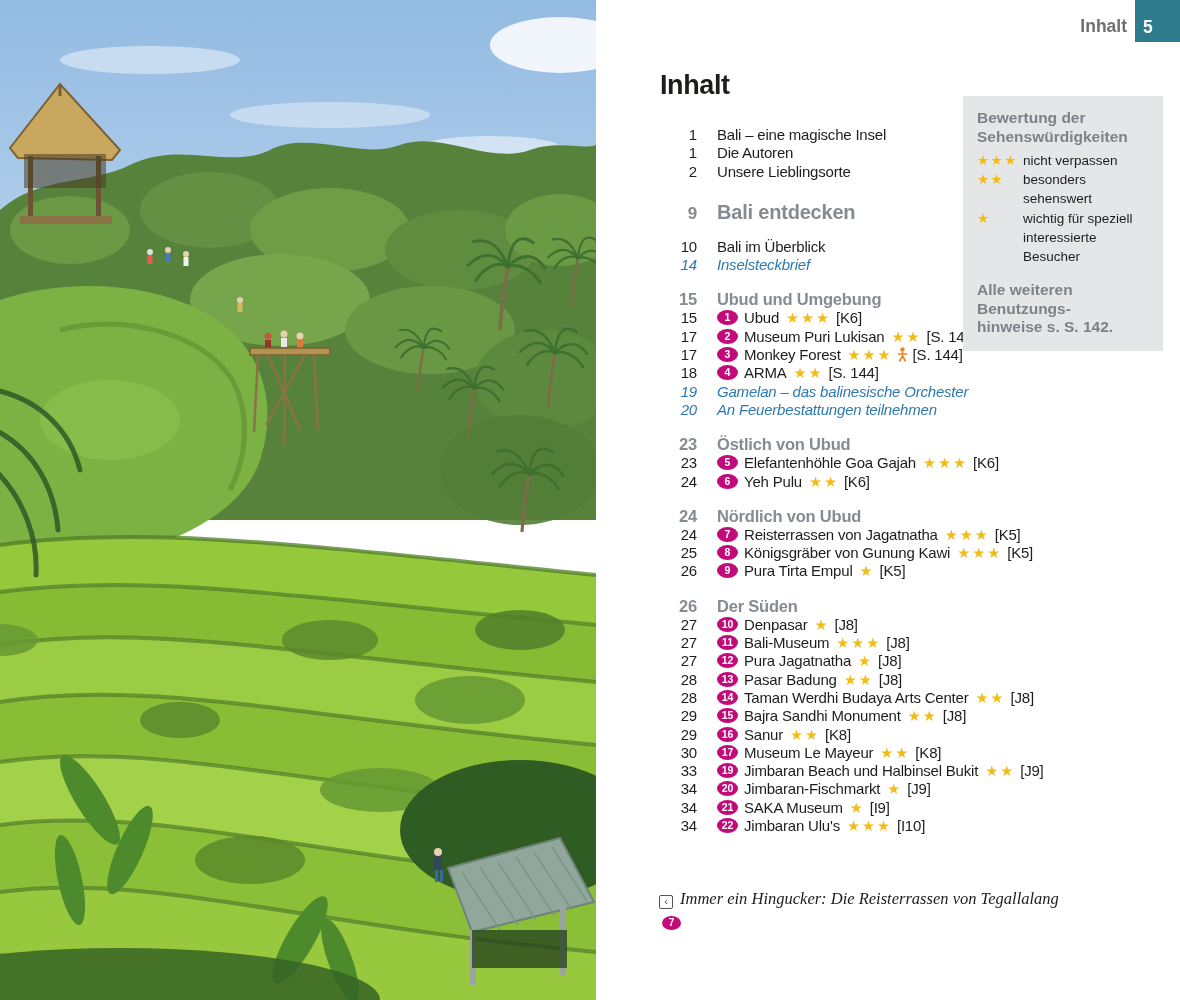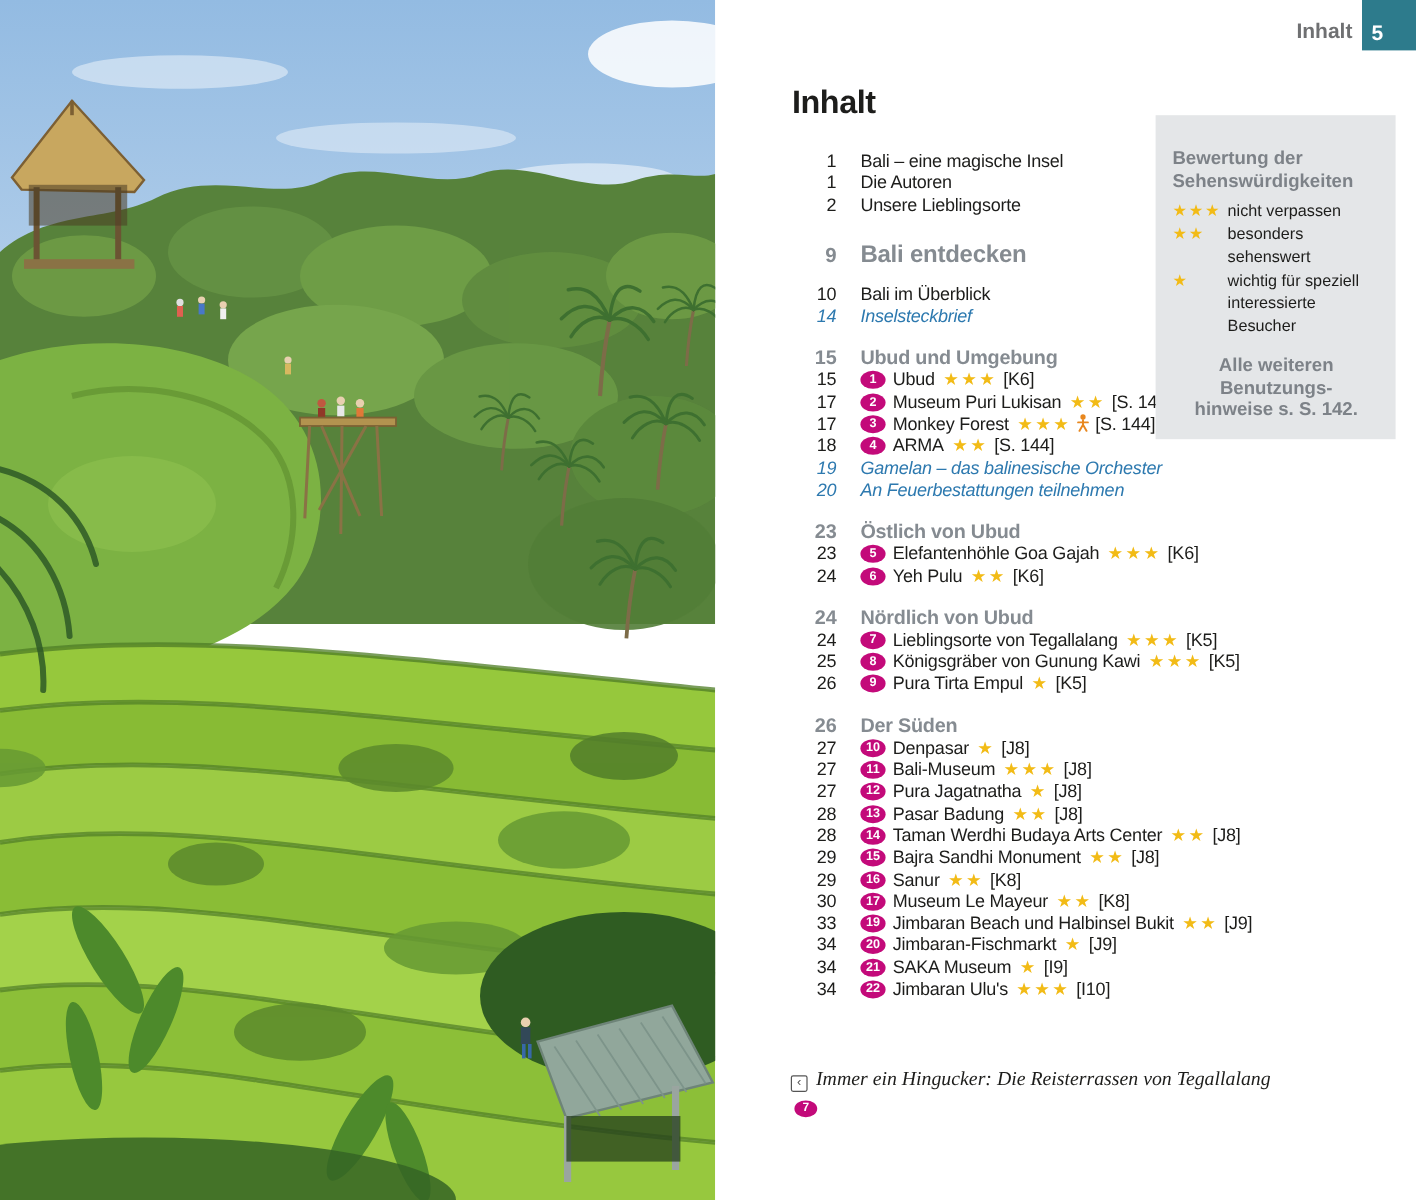--- a/index.html
+++ b/index.html
@@ -30,27 +30,27 @@
   .toc-row.essay, .toc-row.essay .pg { color:#2d79af; font-style:italic; }
   .badge { display:inline-block; min-width:21px; height:15px; padding:0 3px; border-radius:50%;
            background:#c30a7a; color:#fff; font-size:10.5px; font-weight:bold; text-align:center;
            line-height:15px; letter-spacing:0; vertical-align:2px; margin-right:6px; }
   .stars { color:#f2bb16; font-size:14.5px; letter-spacing:2px; margin-left:7px; }
   .mapref { margin-left:5px; color:#1d1d1b; font-style:normal; }
   .person { margin-left:4px; vertical-align:-2px; }
 
   
   .ratingbox { position:absolute; left:963px; top:96px; width:200px; background:#e4e6e8;
-               padding:28px 13px 14px 14px; }
+               padding:13px 13px 14px 14px; }
   .rb-title div { color:#7d8288; font-weight:bold; font-size:15.5px; line-height:18.5px; }
   .rb-rows { margin-top:5px; }
   .rb-row { display:flex; align-items:baseline; }
   .rb-stars { width:46px; flex:none; color:#f2bb16; font-size:13.5px; letter-spacing:1.5px; }
   .rb-label { font-size:13.5px; line-height:19.2px; color:#1d1d1b; }
-  .rb-note { margin-top:15px;text-align:center; }
+  .rb-note { margin-top:15px; }
   .rb-note div { color:#7d8288; font-weight:bold; font-size:15.5px; line-height:18.5px; }
 
   
   .caption { position:absolute; left:659px; top:887px; width:420px;
              font-family:"Liberation Serif", serif; font-style:italic; font-size:16.5px;
              line-height:23px; color:#1d1d1b; }
   .cap-icon { display:inline-flex; width:14px; height:14px; border:1.2px solid #555; border-radius:2px;
               align-items:center; justify-content:center; font-style:normal;
               font-family:"Liberation Sans", sans-serif; font-size:11px; color:#555;
               margin-right:7px; transform:translateY(1px); }
@@ -289,21 +289,21 @@
         <div class="toc-row">
           <span class="pg">24</span>
           <span class="ct"><span class="badge">6</span><span>Yeh Pulu</span><span class="stars">★★</span><span class="mapref">[K6]</span></span>
         </div>
         <div class="toc-row heading">
           <span class="pg">24</span>
           <span class="ct">Nördlich von Ubud</span>
         </div>
         <div class="toc-row">
           <span class="pg">24</span>
-          <span class="ct"><span class="badge">7</span><span>Lieblingsorte von Tegallalang</span><span class="stars">★★★</span><span class="mapref">[K5]</span></span>
+          <span class="ct"><span class="badge">7</span><span>Reisterrassen von Jagatnatha</span><span class="stars">★★★</span><span class="mapref">[K5]</span></span>
         </div>
         <div class="toc-row">
           <span class="pg">25</span>
           <span class="ct"><span class="badge">8</span><span>Königsgräber von Gunung Kawi</span><span class="stars">★★★</span><span class="mapref">[K5]</span></span>
         </div>
         <div class="toc-row">
           <span class="pg">26</span>
           <span class="ct"><span class="badge">9</span><span>Pura Tirta Empul</span><span class="stars">★</span><span class="mapref">[K5]</span></span>
         </div>
         <div class="toc-row heading">

